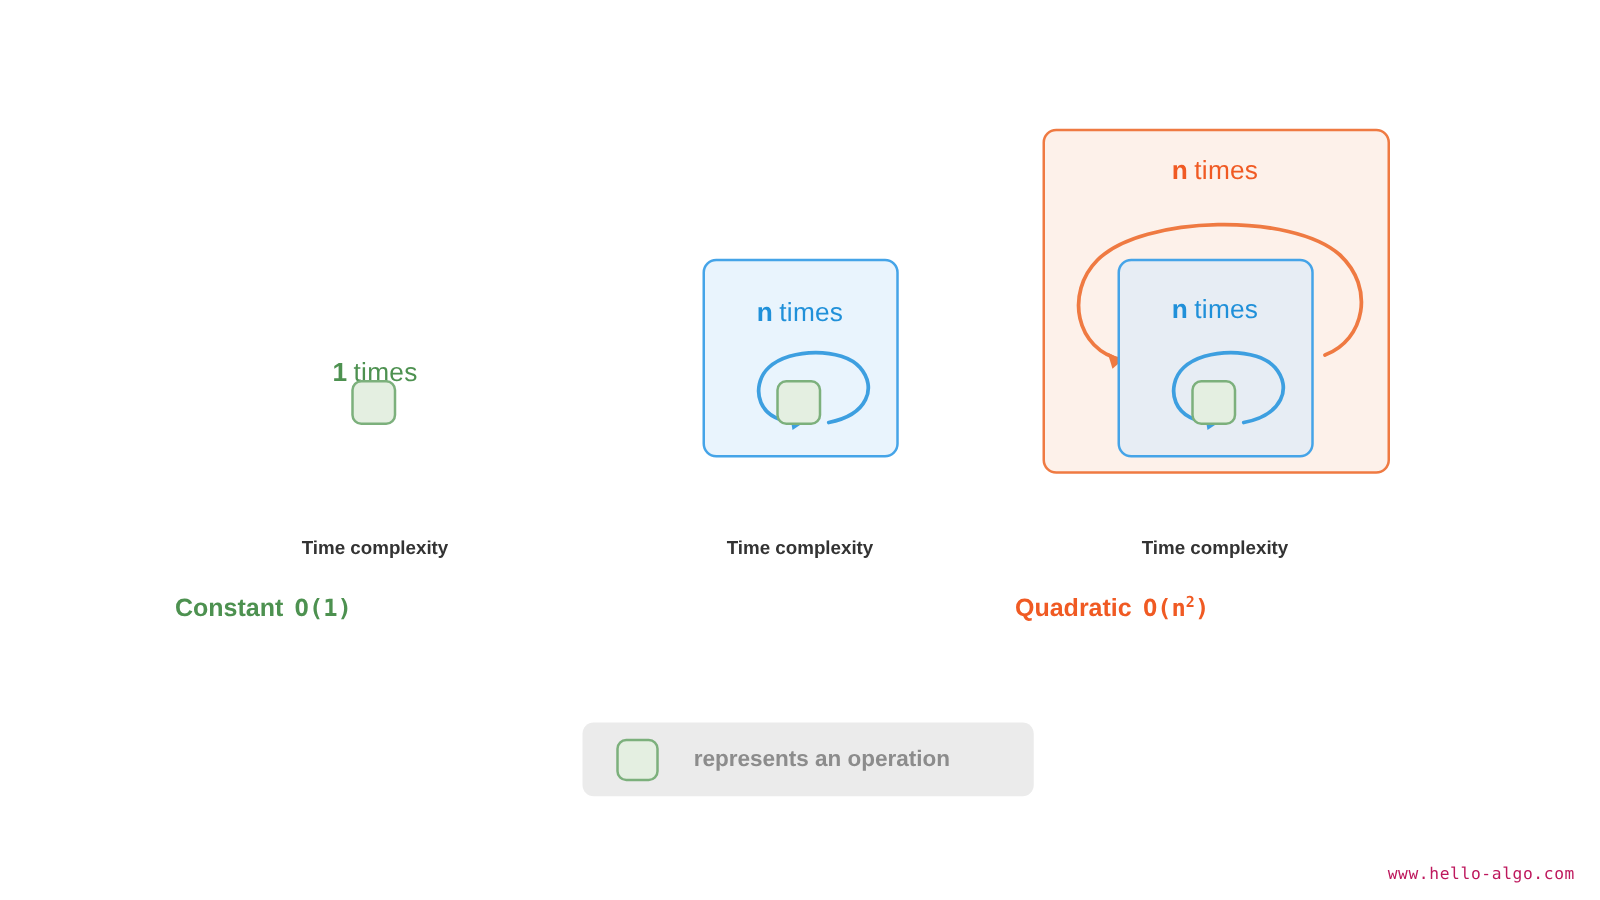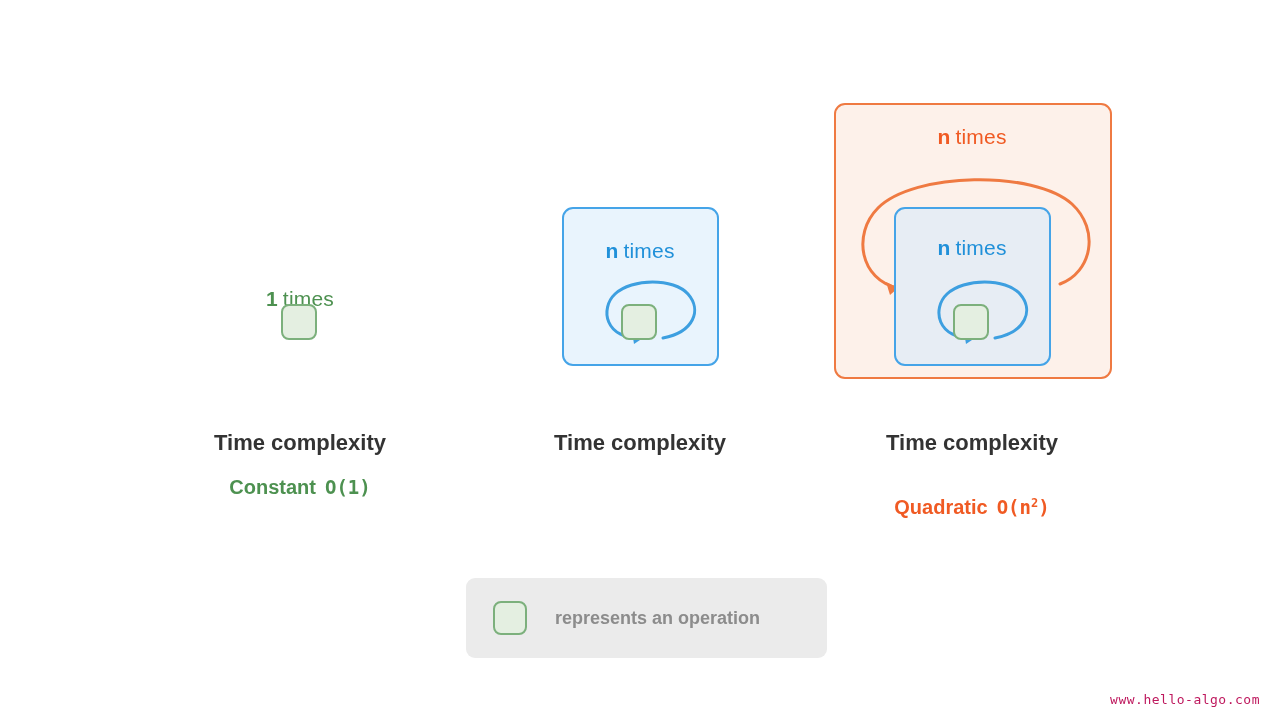--- a/index.html
+++ b/index.html
@@ -87,29 +87,28 @@
     position: absolute;
     overflow: visible;
     pointer-events: none;
   }
 
   
   .caption-title {
     position: absolute;
     width: 320px;
     text-align: center;
-    font-size: 22px;
+    font-size: 15px;
     font-weight: bold;
     color: #333333;
     white-space: nowrap;
   }
   .caption-value {
     position: absolute;
     width: 320px;
-    text-align: center;
     font-size: 20px;
     font-weight: bold;
     white-space: nowrap;
   }
   .caption-value .bigo {
     font-family: "DejaVu Sans Mono", monospace;
     font-weight: bold;
     margin-left: 9px;
     font-size: 19px;
   }
@@ -118,21 +117,21 @@
     vertical-align: super;
     line-height: 0;
   }
 
   
   #legend {
     position: absolute;
     left: 466px;
     top: 578px;
     width: 361px;
-    height: 80px;
+    height: 59px;
     background: #ebebeb;
     border-radius: 9px;
     display: flex;
     align-items: center;
     padding-left: 27px;
     box-sizing: border-box;
   }
   #legend .op-box {
     position: relative;
     width: 34px;
@@ -219,21 +218,21 @@
 
     <svg class="loop-arrow" style="left:82px; top:260px;" width="157" height="100" viewBox="0 0 157 100">
       <path d="M 81 78 C 42 80 38 48 53 34 C 70 18 112 18 126 34 C 140 50 132 72 101 78" fill="none" stroke="#3d9fe0" stroke-width="3" stroke-linecap="round"></path>
       <path d="M 81 78 L 70 72 L 72 84 Z" fill="#3d9fe0"></path>
     </svg>
 
     <div class="op-box" style="left:141px; top:304px;"></div>
 
     <div class="caption-title" style="top:430px;">Time complexity</div>
 
-    <div class="caption-value orange-text" style="top:476px;margin-top:20px;">
+    <div class="caption-value orange-text" style="top:476px;">
       <span>Quadratic</span><span class="bigo"><span>O(n</span><sup>2</sup><span>)</span></span>
     </div>
   </div>
 
   <div id="legend">
     <div class="op-box"></div>
     <div class="legend-text">represents an operation</div>
   </div>
 
   <div id="watermark">www.hello-algo.com</div>

